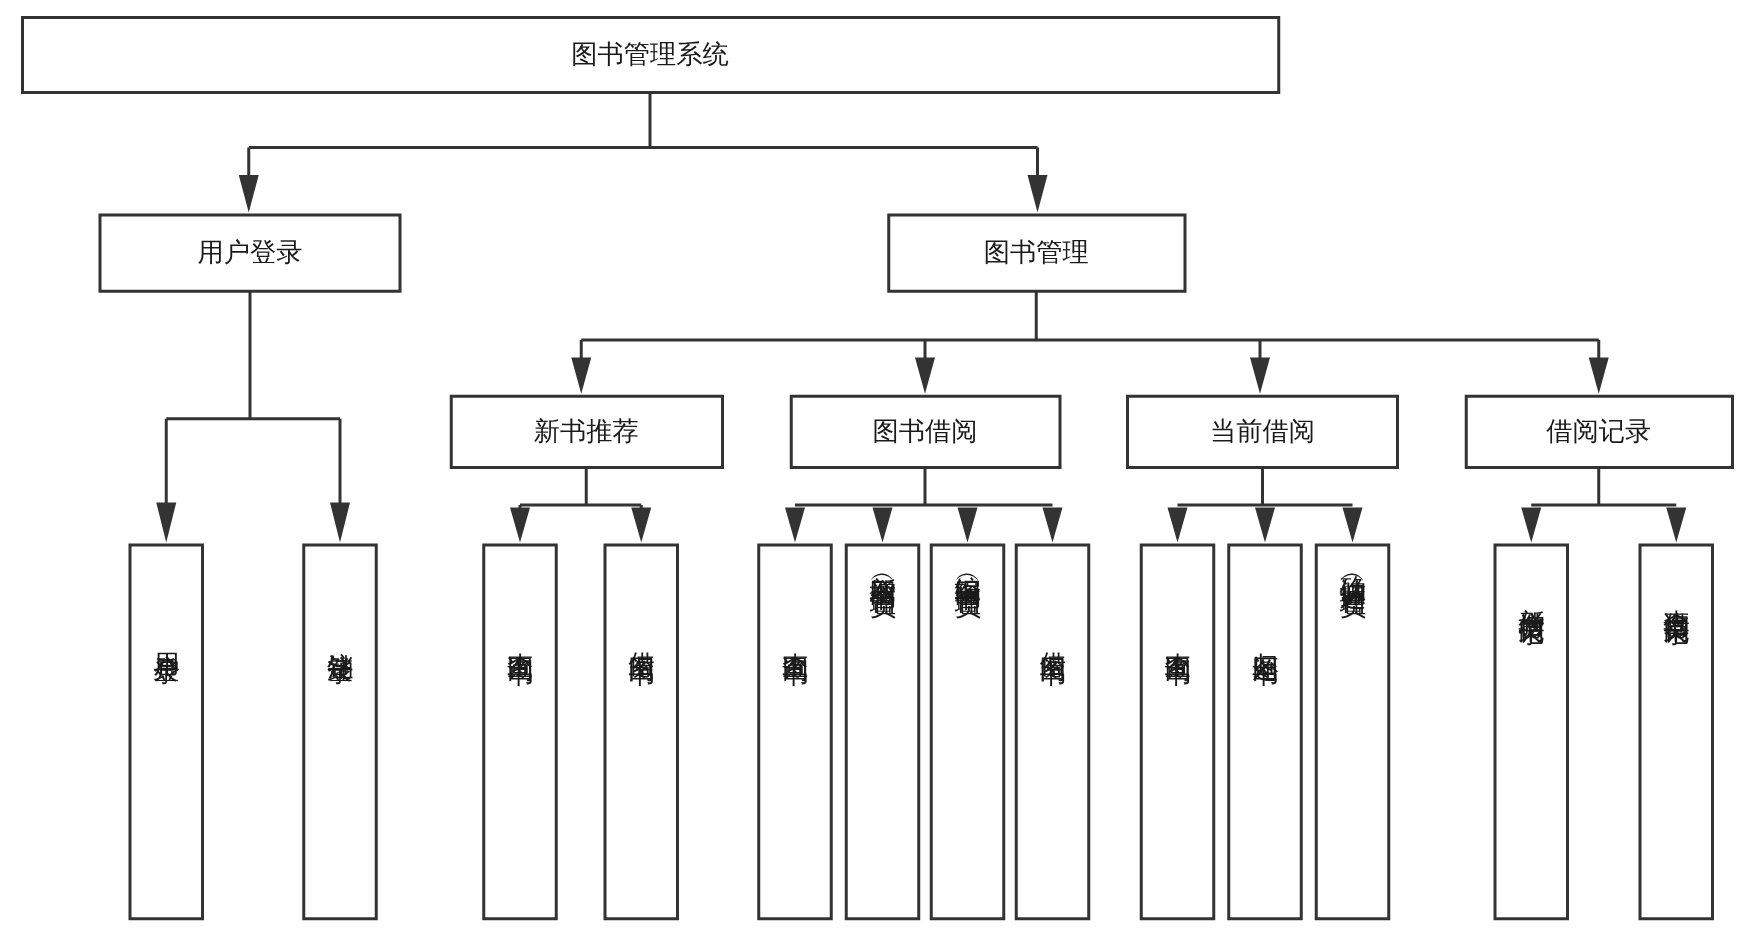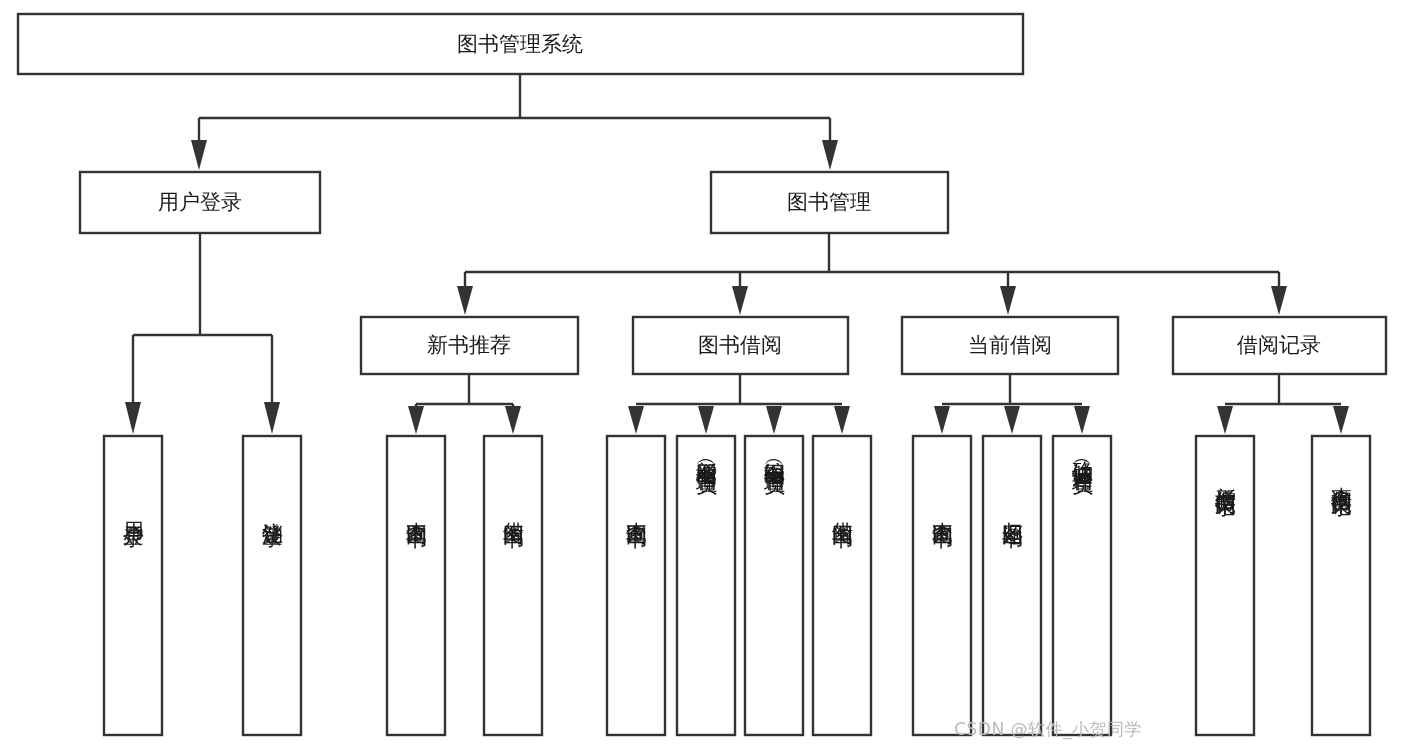--- a/index.html
+++ b/index.html
@@ -237,15 +237,14 @@
   </div>
 
   <div class="leaf-label-wrap" style="left:1196px; top:436px; width:58px; height:299px;">
     <span class="leaf-label" style="margin-top:34px;">新增借阅记录</span>
   </div>
 
   <div class="leaf-label-wrap" style="left:1312px; top:436px; width:58px; height:299px;">
     <span class="leaf-label" style="margin-top:34px;">查询借阅记录</span>
   </div>
 
-  <div class="watermark">CSDN @软件_小贺同学</div>
 
 </div>
 
 </body></html>

